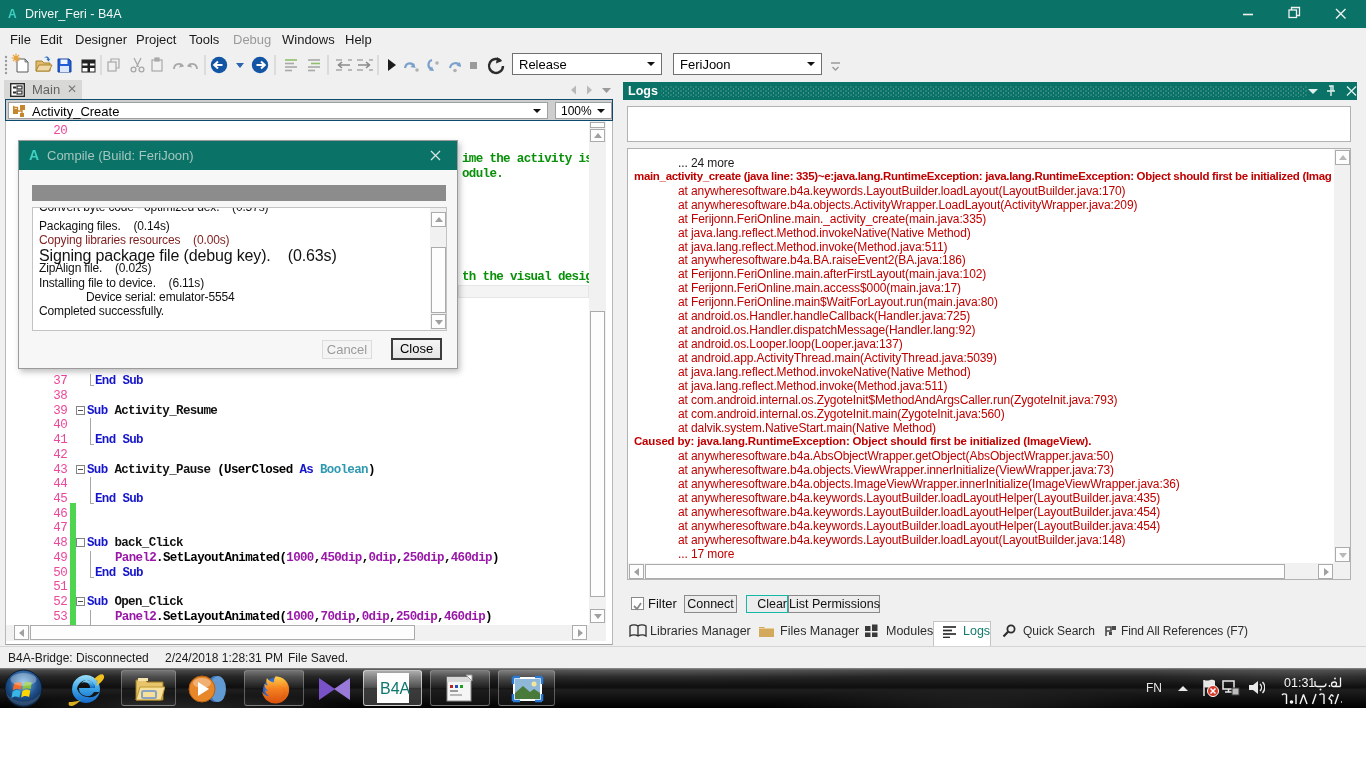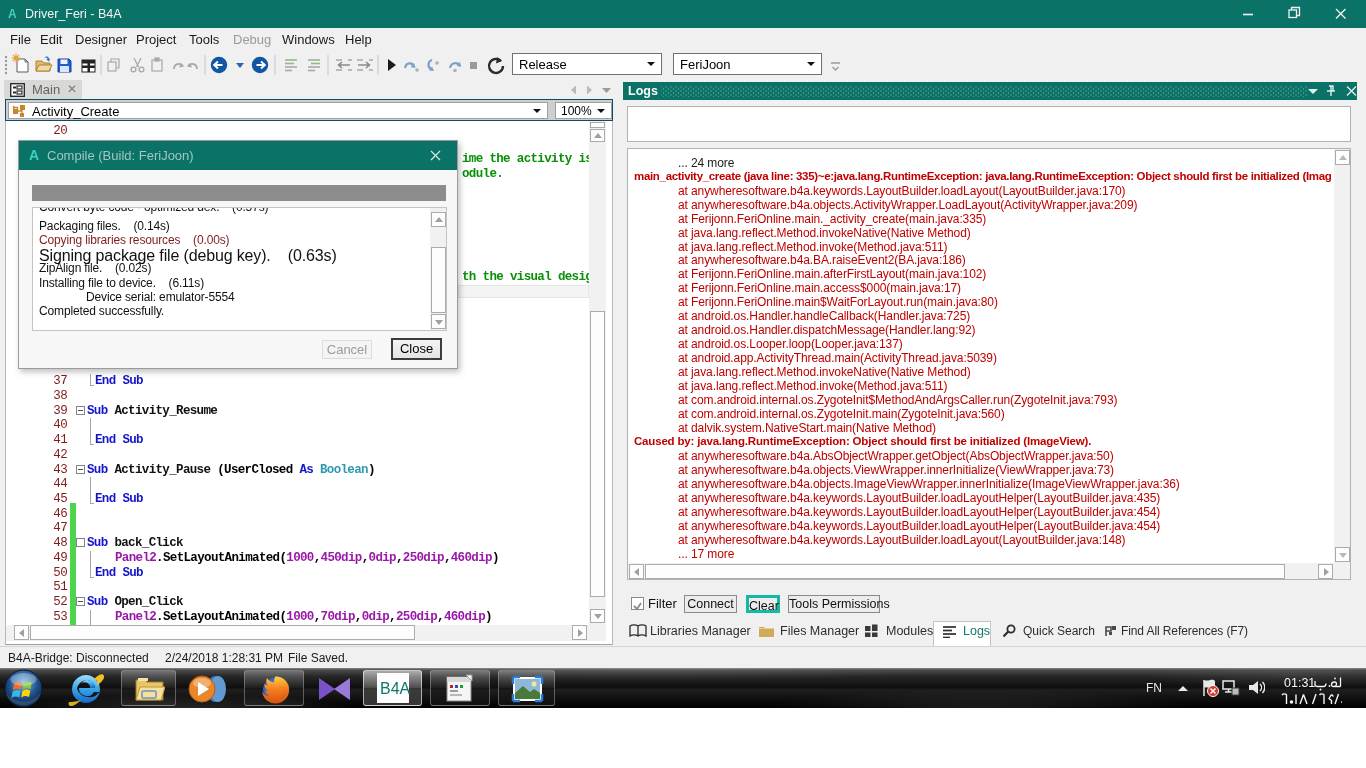--- a/index.html
+++ b/index.html
@@ -20,21 +20,21 @@
 #toolbar { position:absolute; left:0; top:50px; width:1366px; height:29px; background:#f0f0f0; }
 .combo { position:absolute; background:#fff; border:1px solid #707070; font-size:13px; color:#000; }
 .combo .arr { position:absolute; right:6px; top:50%; margin-top:-2px; width:0; height:0; border-left:4px solid transparent; border-right:4px solid transparent; border-top:4px solid #111; }
 .combo .txt { position:absolute; left:6px; top:3px; }
 
 
 #tabrow { position:absolute; left:0; top:80px; width:613px; height:19px; background:#f0f0f0; }
 #maintab { position:absolute; left:4px; top:0; width:78px; height:19px; background:#d8d8d6; }
 #combostrip { position:absolute; left:5px; top:99px; width:608px; height:22px; background:#cecece; border:1px solid #0c4a6e; }
 #editor { position:absolute; left:5px; top:121px; width:608px; height:524px; background:#fff; border-left:1px solid #b8b8b8; border-right:1px solid #b8b8b8; border-bottom:1px solid #a0a0a0; }
-.lnum { position:absolute; color:#7f1d1d; font-family:"Liberation Mono",monospace; font-size:12.5px; letter-spacing:-0.65px; }
+.lnum { position:absolute; color:#ec4899; font-family:"Liberation Mono",monospace; font-size:12.5px; letter-spacing:-0.65px; }
 .code { position:absolute; font-family:"Liberation Mono",monospace; font-size:12.5px; letter-spacing:-0.65px; white-space:pre; color:#000; font-weight:bold; }
 .kw { color:#1414cc; }
 .typ { color:#2e99b0; }
 .idn { font-weight:bold; color:#111; }
 .num { color:#9a18a8; }
 .cmt { color:#089108; }
 .fold { position:absolute; width:9px; height:9px; border:1px solid #848484; background:#fff; }
 .fold i { position:absolute; left:1px; top:3px; width:5px; height:1px; background:#505050; }
 
 
@@ -409,22 +409,22 @@
       </div>
     </div>
 
     <div class="abs" style="left:8px;top:497px;width:13px;height:13px;background:#fff;border:1px solid #8a8a8a">
       <svg width="11" height="11">
           <path d="M2 5 l3 3 l4 -6" stroke="#8a8a8a" stroke-width="1.8" fill="none"></path>
         </svg>
     </div>
     <span class="abs" style="left:25px;top:496px;font-size:13px;color:#111">Filter</span>
     <div class="abs" style="left:61px;top:495px;width:53px;height:18px;background:#ececec;border:1px solid #8a8a8a;text-align:center;font-size:12.5px;color:#111;padding-top:1px;white-space:nowrap">Connect</div>
-    <div class="abs" style="left:123px;top:495px;width:34px;height:18px;background:#ececec;border:3px solid #14b8a6;text-align:left;font-size:12.5px;color:#111;padding-top:1px;white-space:nowrap">Clear</div>
-    <div class="abs" style="left:165px;top:495px;width:92px;height:18px;background:#ececec;border:1px solid #8a8a8a;text-align:center;font-size:12.5px;color:#111;padding-top:1px;white-space:nowrap">Tools Permissions</div>
+    <div class="abs" style="left:123px;top:495px;width:42px;height:18px;background:#ececec;border:1px solid #14b8a6;text-align:right;font-size:12.5px;color:#111;padding-top:1px;white-space:nowrap">Clear</div>
+    <div class="abs" style="left:165px;top:495px;width:92px;height:18px;background:#ececec;border:1px solid #8a8a8a;text-align:center;font-size:12.5px;color:#111;padding-top:1px;white-space:nowrap">List Permissions</div>
 
     <div class="abs" style="left:0;top:520px;width:734px;height:26px;font-size:12.5px;color:#2d2d2d">
       <div class="abs" style="left:310px;top:1px;width:58px;height:25px;background:#fff;border:1px solid #c4c4c4;border-bottom:none"></div>
       <svg class="abs" style="left:6px;top:4px" width="18" height="14">
           <path d="M9 2 c-2 -1.5 -6 -1.5 -8 0 v10 c2 -1.5 6 -1.5 8 0 c2 -1.5 6 -1.5 8 0 v-10 c-2 -1.5 -6 -1.5 -8 0 z M9 2 v10" fill="none" stroke="#2d2d2d" stroke-width="1.3"></path>
         </svg>
       <span class="abs" style="left:27px;top:4px">Libraries Manager</span>
       <svg class="abs" style="left:135px;top:4px" width="17" height="14">
           <path d="M1 3 h5 l2 2 h8 v8 h-15 z" fill="#d3a95c"></path>
           <path d="M1 5 h15 v-1 h-15 z" fill="#e8cd9a"></path>

